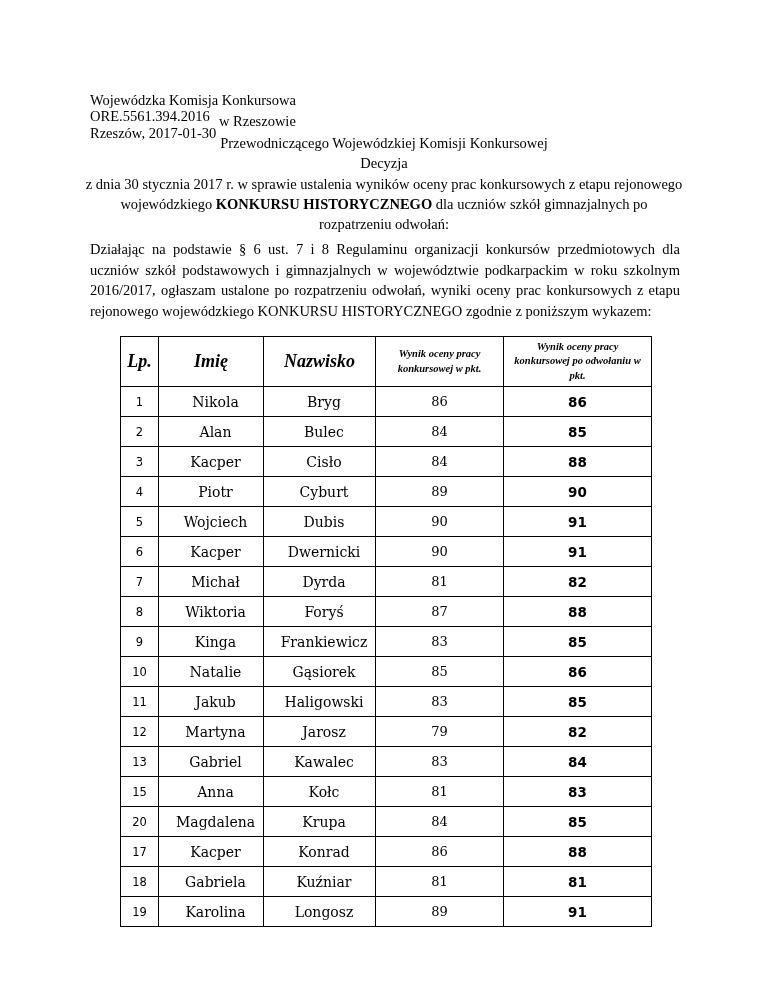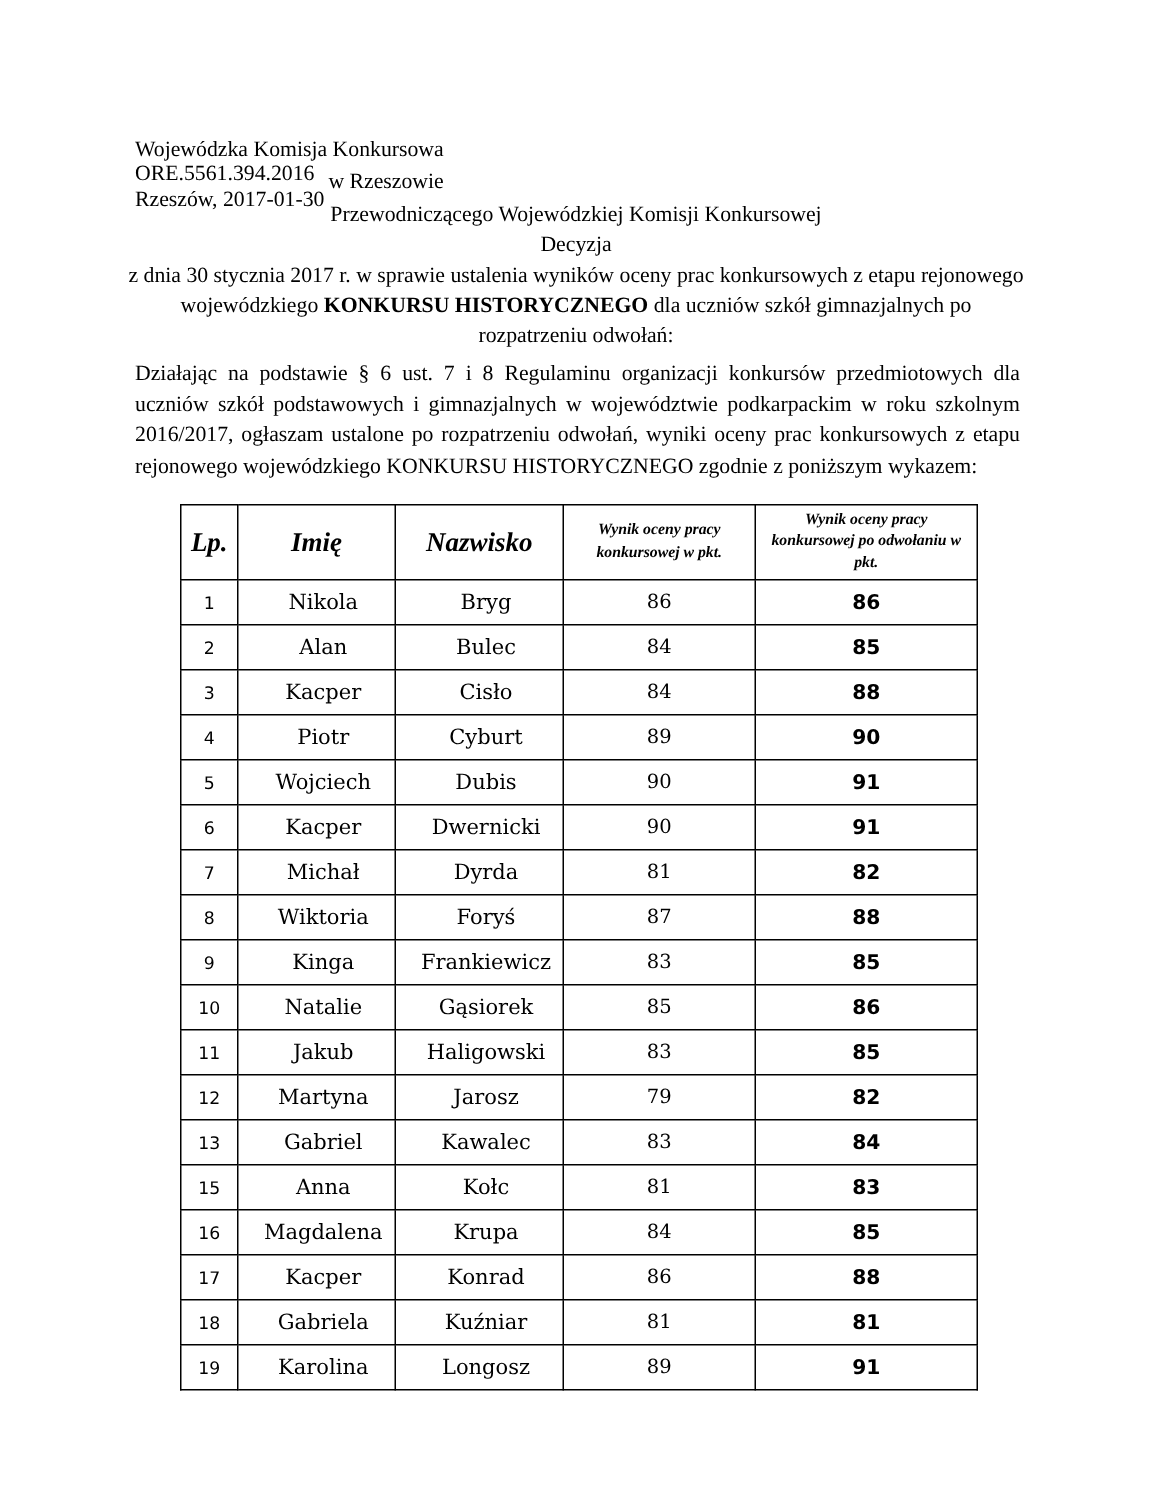--- a/index.html
+++ b/index.html
@@ -236,21 +236,21 @@
           <td class="col-wynik-po">84</td>
         </tr>
         <tr>
           <td class="col-lp">15</td>
           <td class="col-imie">Anna</td>
           <td class="col-nazwisko">Kołc</td>
           <td class="col-wynik">81</td>
           <td class="col-wynik-po">83</td>
         </tr>
         <tr>
-          <td class="col-lp">16</td>
+          <td class="col-lp">20</td>
           <td class="col-imie">Magdalena</td>
           <td class="col-nazwisko">Krupa</td>
           <td class="col-wynik">84</td>
           <td class="col-wynik-po">85</td>
         </tr>
         <tr>
           <td class="col-lp">17</td>
           <td class="col-imie">Kacper</td>
           <td class="col-nazwisko">Konrad</td>
           <td class="col-wynik">86</td>

